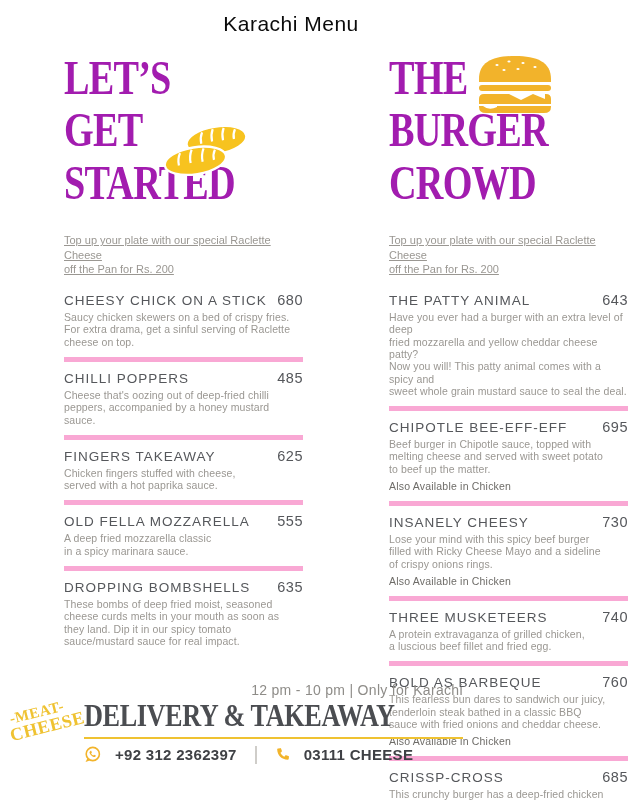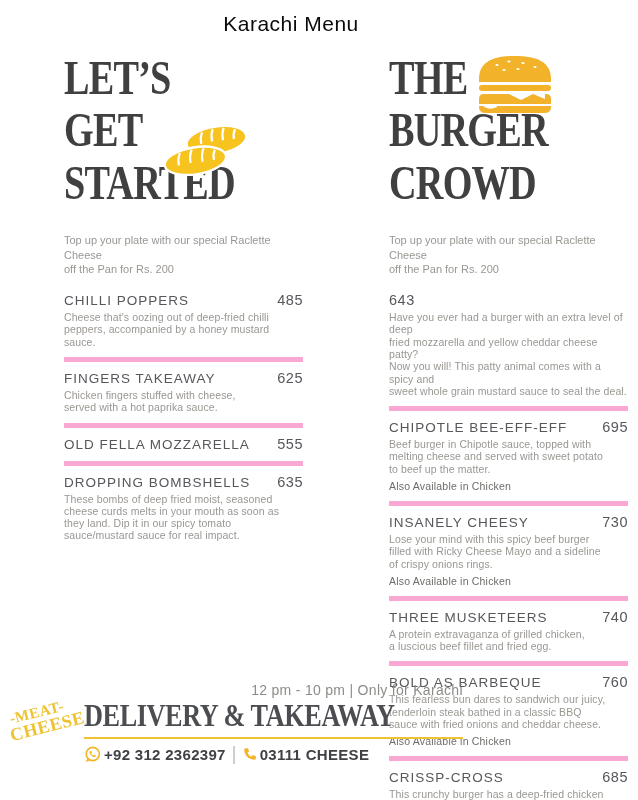--- a/index.html
+++ b/index.html
@@ -7,31 +7,32 @@
     width:638px;height:800px;position:relative;background:#ffffff;
     font-family:"Liberation Sans", sans-serif;overflow:hidden;
   }
   .page-title{
     position:absolute;top:12px;left:0;width:582px;text-align:center;
     font-size:21px;color:#0b0b0b;letter-spacing:0.5px;
   }
   .col{position:absolute;top:52px;width:239px;}
   .col-left{left:64px;}
   .col-right{left:389px;}
-  .sec-header{position:relative;color:#404040;}
+  .sec-header{position:relative;color:#a21caf;}
   .h-line{
     display:block;font-family:"Liberation Serif", serif;font-weight:700;
     font-size:49px;line-height:1.07;transform:scaleX(0.78);
     transform-origin:left center;white-space:nowrap;letter-spacing:-1px;
   }
   .bread-icon{position:absolute;left:97px;top:74px;width:90px;height:50px;}
   .burger-icon{position:absolute;left:86px;top:2px;width:80px;height:60px;}
   .intro{
     margin-top:24px;font-size:11px;line-height:1.3;color:#9A9792;
     white-space:pre-line;
+    text-decoration:underline;
   }
   .items{margin-top:8px;}
   .item{padding:8px 0 9px;}
   .item + .item{border-top:5px solid #f9a8d4;}
   .item-head{display:flex;justify-content:space-between;align-items:baseline;}
   .item-name{font-size:13.5px;letter-spacing:1px;color:#55575B;}
   .item-price{font-size:14.5px;color:#55575B;letter-spacing:0.5px;}
   .item-desc{
     margin-top:3px;font-size:10.5px;line-height:1.17;color:#9A9792;
     white-space:pre-line;letter-spacing:0.1px;
@@ -54,21 +55,21 @@
   .footer-divider{width:2px;background:#CFCDC9;margin:8px 9px 4px 5px;}
   .footer-main{flex:1;padding-top:2px;}
   .schedule{text-align:right;font-size:14px;color:#8E8C88;letter-spacing:0.3px;}
   .delivery-heading{
     font-family:"Liberation Serif", serif;font-weight:700;font-size:32px;
     line-height:1.05;color:#4B4D51;transform:scaleX(0.82);
     transform-origin:left center;white-space:nowrap;letter-spacing:-0.5px;
     margin-top:1px;
   }
   .yellow-rule{height:2px;background:#EFC231;margin-top:4px;}
-  .contact-row{display:flex;align-items:center;margin-top:7px;gap:3px;}
+  .contact-row{display:flex;align-items:center;margin-top:7px;gap:14px;}
   .contact-num{
     font-size:15px;font-weight:700;color:#3F4145;letter-spacing:0.3px;
     white-space:nowrap;
   }
   .contact-sep{width:2px;height:18px;background:#CFCDC9;margin:0 4px;}
   .icon-svg{display:block;}
 </style>
 </head>
 <body>
 
@@ -92,20 +93,30 @@
           <path d="M31,21.5 q-3.5,6 -3,13" stroke="#ffffff" stroke-width="2.2" fill="none"></path>
           <path d="M43,22 q-3.5,6 -3,13" stroke="#ffffff" stroke-width="2.2" fill="none"></path>
           <path d="M54,25 q-3,4.5 -2.5,10" stroke="#ffffff" stroke-width="2.2" fill="none"></path>
         </g>
       </svg>
     </span>
   </div>
   <div class="intro">Top up your plate with our special Raclette Cheese
 off the Pan for Rs. 200</div>
   <div class="items">
+  <div class="item">
+    <div class="item-head">
+      <span class="item-name">CHEESY CHICK ON A STICK</span>
+      <span class="item-price">680</span>
+    </div>
+    <div class="item-desc">Saucy chicken skewers on a bed of crispy fries.
+For extra drama, get a sinful serving of Raclette
+cheese on top.</div>
+
+  </div>
 
   <div class="item">
     <div class="item-head">
       <span class="item-name">CHILLI POPPERS</span>
       <span class="item-price">485</span>
     </div>
     <div class="item-desc">Cheese that's oozing out of deep-fried chilli
 peppers, accompanied by a honey mustard sauce.</div>
 
   </div>
@@ -118,20 +129,22 @@
     <div class="item-desc">Chicken fingers stuffed with cheese,
 served with a hot paprika sauce.</div>
 
   </div>
 
   <div class="item">
     <div class="item-head">
       <span class="item-name">OLD FELLA MOZZARELLA</span>
       <span class="item-price">555</span>
     </div>
+    <div class="item-desc">A deep fried mozzarella classic
+in a spicy marinara sauce.</div>
 
   </div>
 
   <div class="item">
     <div class="item-head">
       <span class="item-name">DROPPING BOMBSHELLS</span>
       <span class="item-price">635</span>
     </div>
     <div class="item-desc">These bombs of deep fried moist, seasoned
 cheese curds melts in your mouth as soon as
@@ -162,20 +175,21 @@
         <path d="M4,53 q0,6 7,6 L69,59 q7,0 7,-6 L76,52 L4,52 Z" fill="#F2B32B"></path>
         <path d="M8,52 q6,5 14,1 L22,52 Z" fill="#ffffff"></path>
       </svg>
     </span>
   </div>
   <div class="intro">Top up your plate with our special Raclette Cheese
 off the Pan for Rs. 200</div>
   <div class="items">
   <div class="item">
     <div class="item-head">
+      <span class="item-name">THE PATTY ANIMAL</span>
       <span class="item-price">643</span>
     </div>
     <div class="item-desc">Have you ever had a burger with an extra level of deep
 fried mozzarella and yellow cheddar cheese patty?
 Now you will! This patty animal comes with a spicy and
 sweet whole grain mustard sauce to seal the deal.</div>
 
   </div>
 
   <div class="item">

